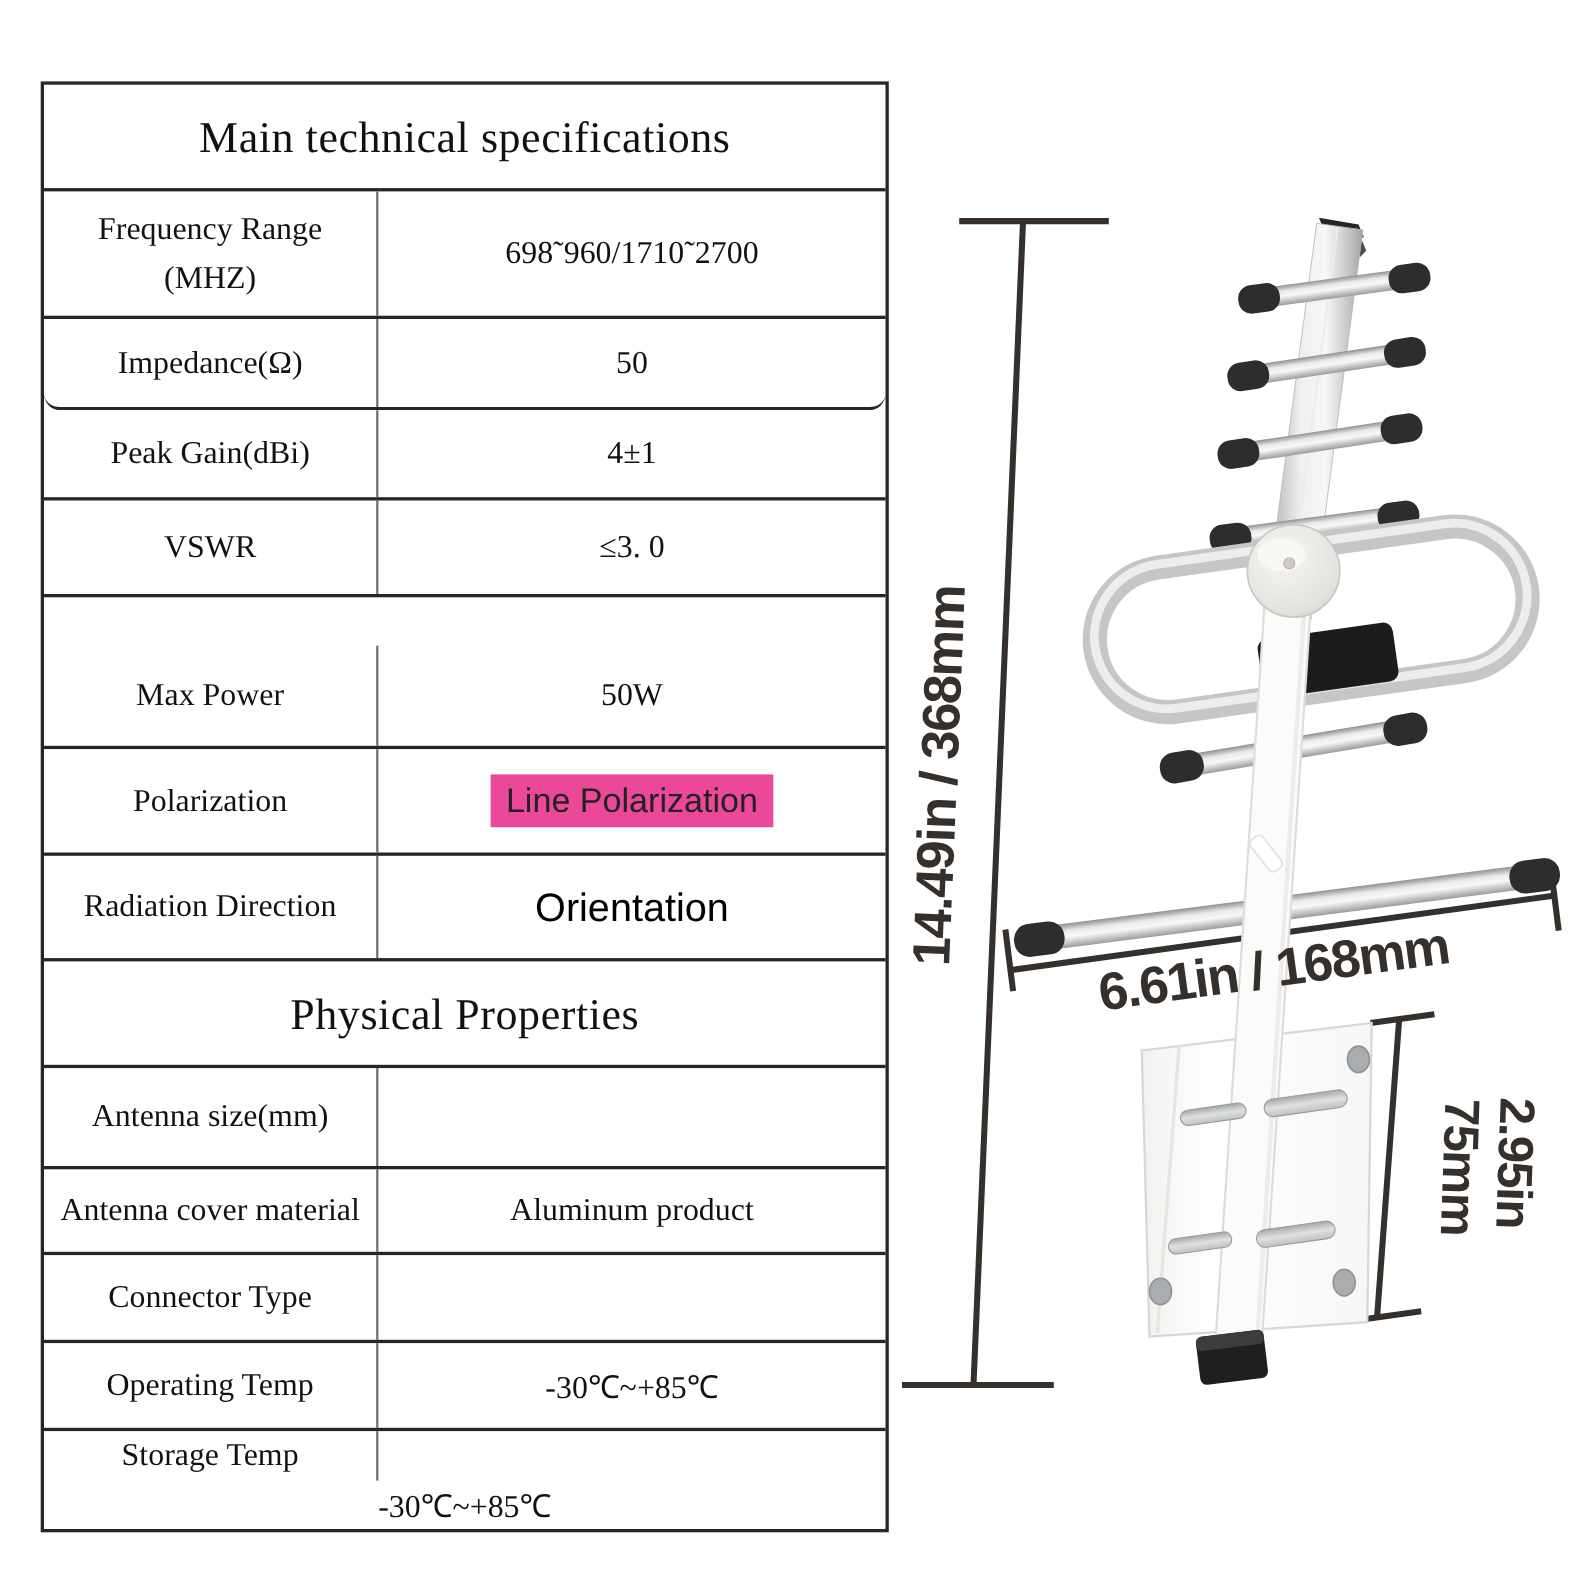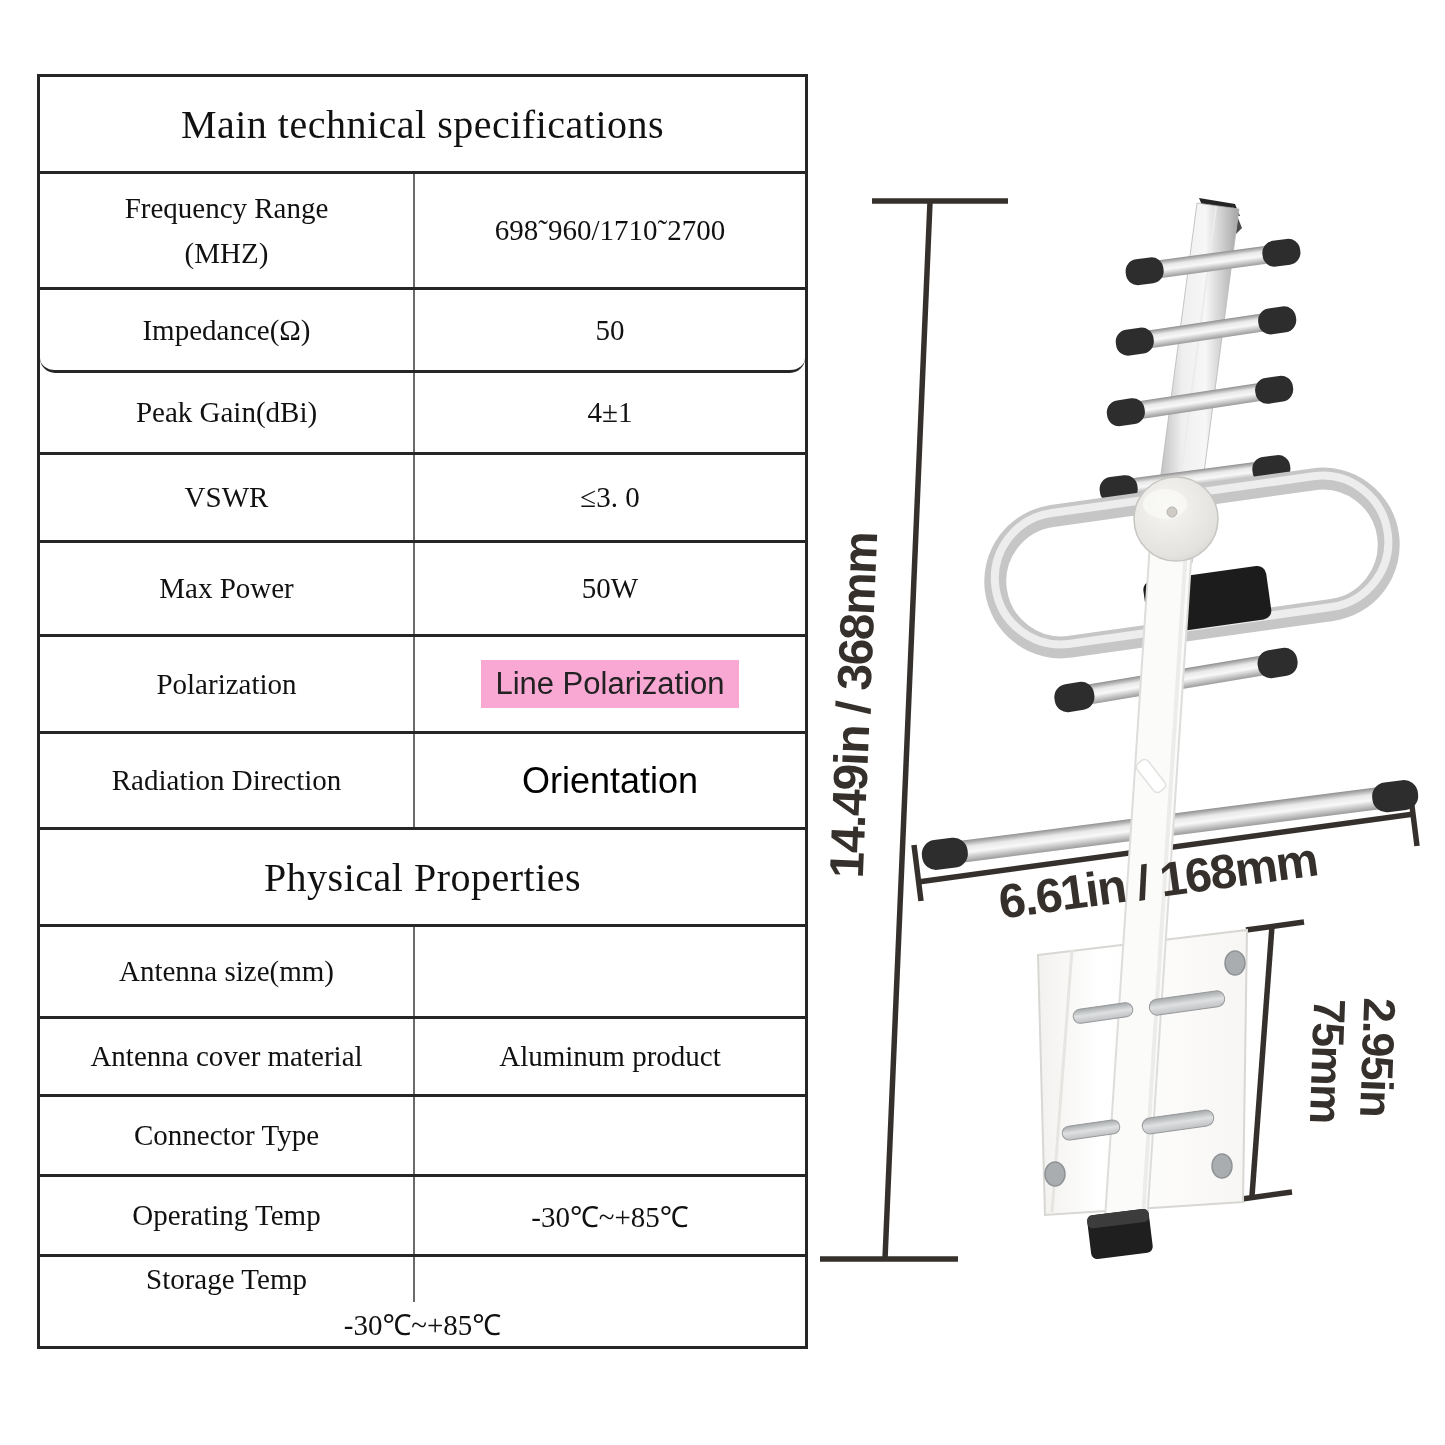--- a/index.html
+++ b/index.html
@@ -8,27 +8,27 @@
            font-family:"Liberation Serif", serif; }
 
   
   #spec-table { position:absolute; left:37px; top:74px; width:771px;
                 border:3px solid #262626; background:#ffffff; }
   .trow { display:flex; width:100%; border-bottom:3px solid #262626; }
   .trow:last-child { border-bottom:none;flex-direction:column; }
   .cell { display:flex; align-items:center; justify-content:center;
           text-align:center; color:#111; }
   .tsection { width:100%; font-size:40px; letter-spacing:0.5px; }
-  .tlabel { width:375px; border-right:2px solid #6b6b6b; font-size:29px;
+  .tlabel { width:304px; border-right:2px solid #6b6b6b; font-size:29px;
             white-space:pre-line; line-height:1.55; padding:0 4px; }
   .tvalue { flex:1; font-size:29px; padding:0 6px; }
   .tvalue .vtext { display:inline-block; }
   .v-sans .vtext { font-family:Liberation Sans, sans-serif; font-size:36px; color:#000000; }
   .v-sans-highlight .vtext { font-family:"Liberation Sans", sans-serif; font-size:31px;
-            color:#222; background:#f9a8d4; padding:6px 14px; }
+            color:#222; background:#ec4899; padding:6px 14px; }
 
   
   #figure { position:absolute; left:820px; top:180px; width:625px; height:1270px; }
   #figure svg { display:block; width:625px; height:1270px; }
   .dim-line { stroke:#35302b; stroke-width:5.5; stroke-linecap:butt; }
   .dim-text { fill:#35302b; font-family:"Liberation Sans", sans-serif;
               font-weight:bold; letter-spacing:-1.5px; }
 </style>
 </head>
 <body>
@@ -57,21 +57,21 @@
         <div class="cell tvalue">
           <span class="vtext">4±1</span>
         </div>
       </div>
       <div class="trow" style="height: 88px;">
         <div class="cell tlabel">VSWR</div>
         <div class="cell tvalue">
           <span class="vtext">≤3. 0</span>
         </div>
       </div>
-      <div class="trow" style="height: 94px;">
+      <div class="trow" style="height: 94px; margin-top: 44px;">
         <div class="cell tlabel">Max Power</div>
         <div class="cell tvalue">
           <span class="vtext">50W</span>
         </div>
       </div>
       <div class="trow" style="height: 97px;">
         <div class="cell tlabel">Polarization</div>
         <div class="cell tvalue v-sans-highlight">
           <span class="vtext">Line Polarization</span>
         </div>

